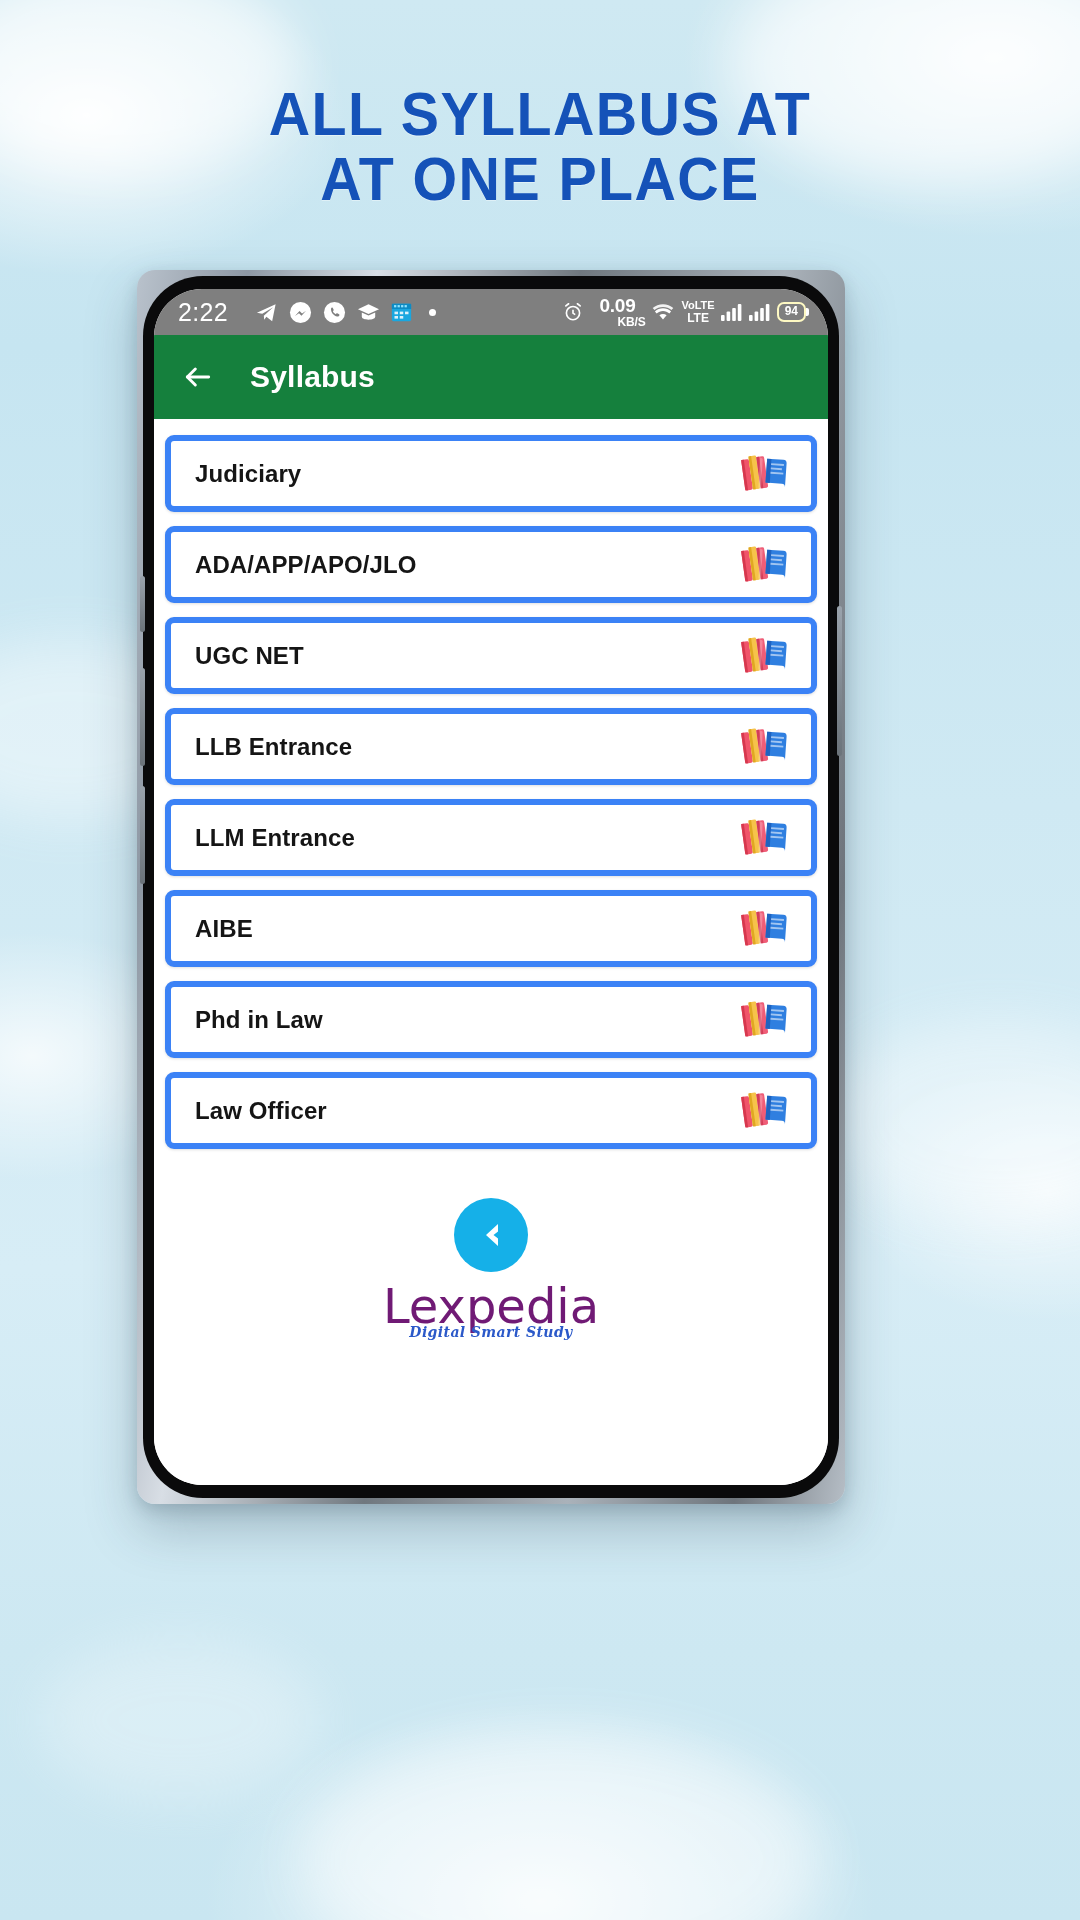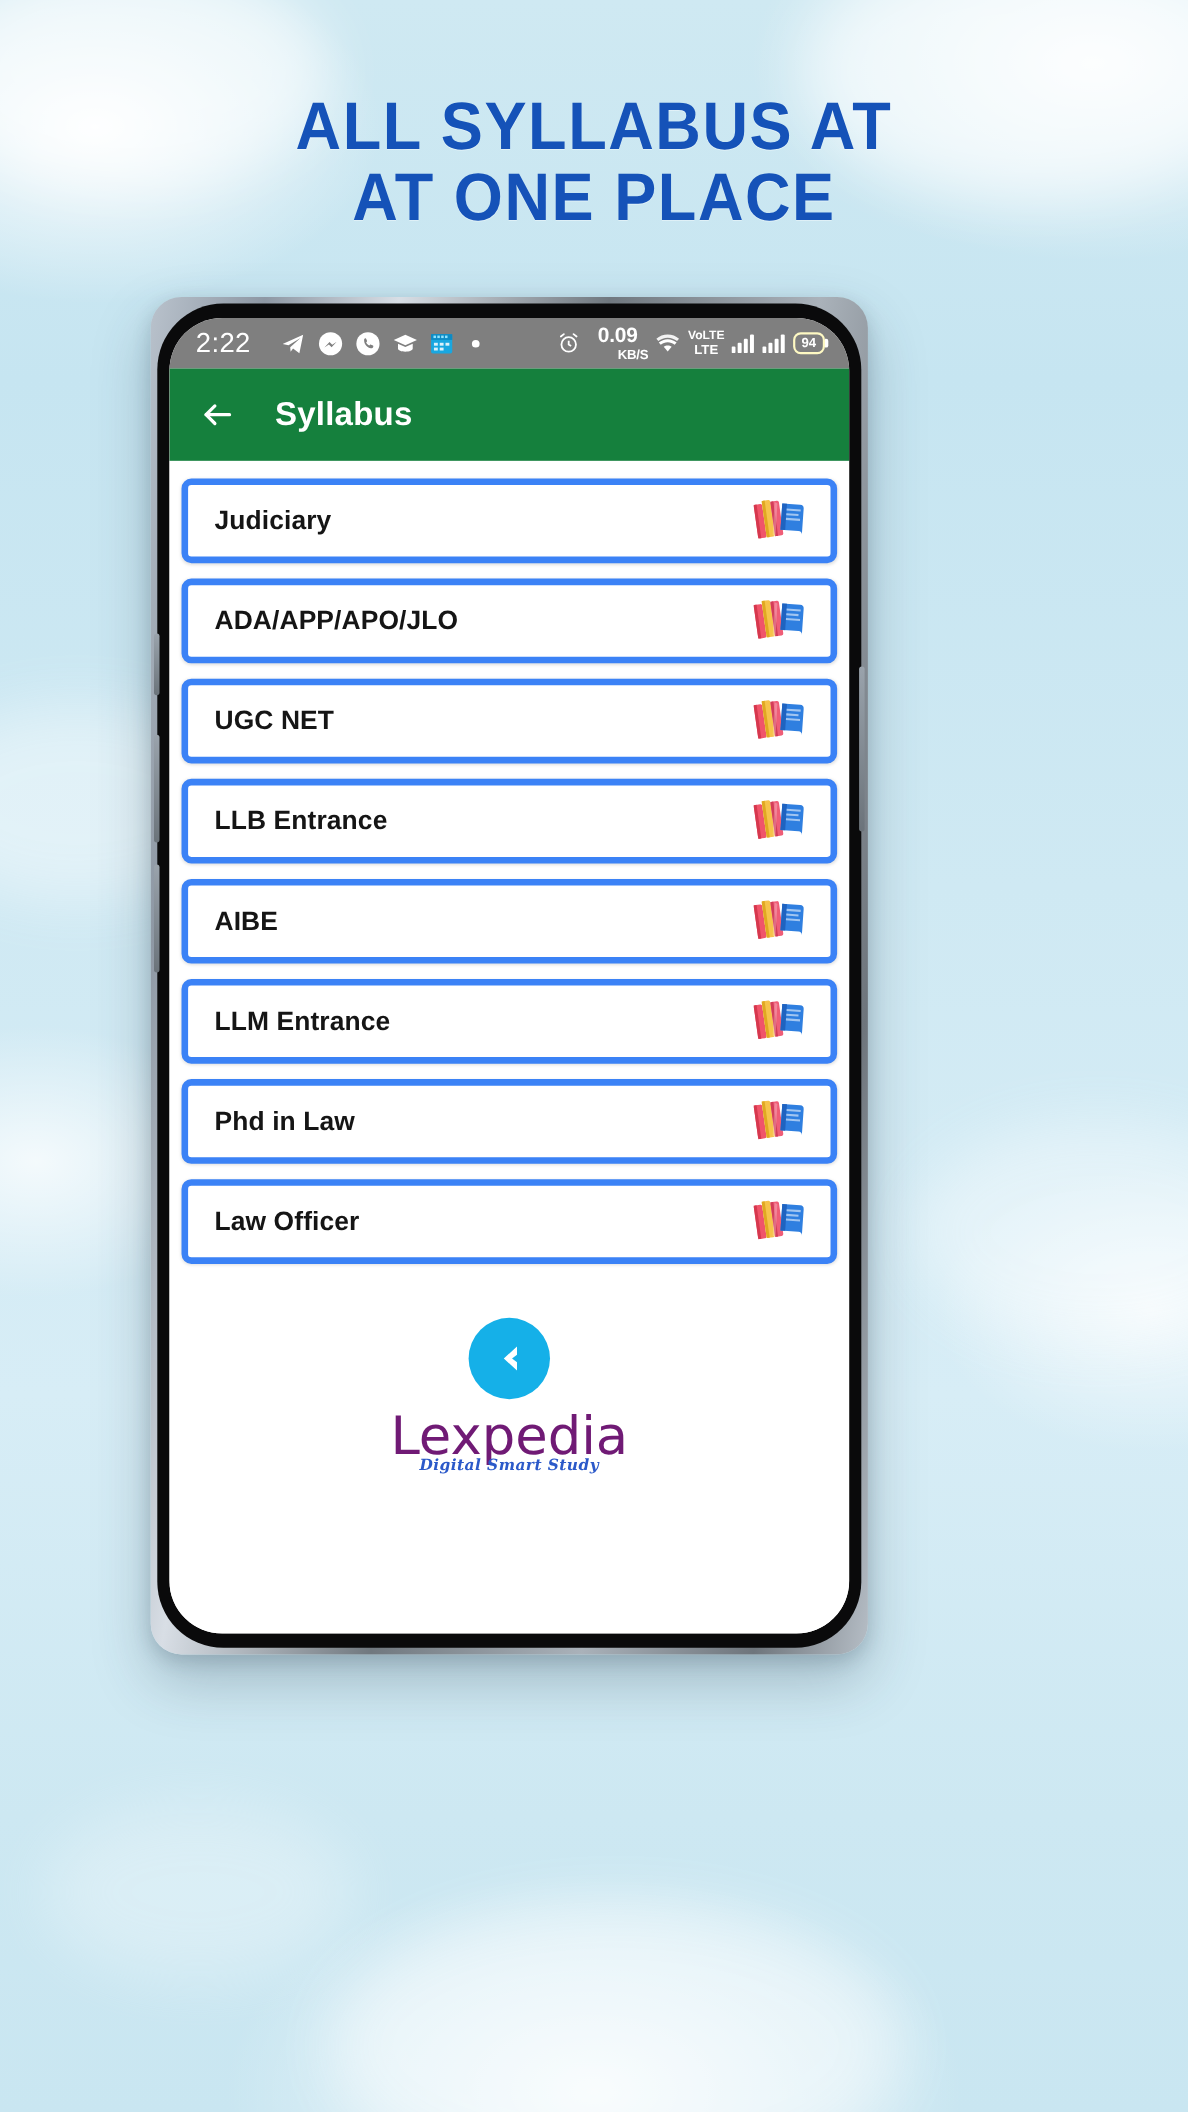--- a/index.html
+++ b/index.html
@@ -27,22 +27,22 @@
   .headline{
     position:absolute; left:0; right:0; top:82px; text-align:center;
     color:#1552b8; font-weight:bold; font-size:61px; line-height:1.06;
     letter-spacing:1.5px; font-family:"Liberation Sans", sans-serif;
     transform:scaleX(0.94); text-shadow:0 1px 0 rgba(255,255,255,.4);
   }
   .headline div{ white-space:nowrap; }
 
   
   .phone{
-    position:absolute; left:137px; top:270px; width:652px; height:1234px;
-    border-radius:28px;
+    position:absolute; left:137px; top:270px; width:708px; height:1234px;
+    border-radius:18px;
     background:linear-gradient(100deg,#b9c2cc 0%,#8e98a4 12%,#d8dee5 26%,#70787f 48%,#aab2ba 70%,#6e757c 88%,#b6bec6 100%);
     padding:6px;
     box-shadow:0 24px 52px rgba(40,60,80,0.28), 0 6px 16px rgba(40,60,80,0.18);
   }
   .phone-inner{
     width:100%; height:100%; border-radius:60px; background:#0a0a0b;
     padding:13px 11px 13px 11px; position:relative;
   }
   .screen{
     width:100%; height:100%; border-radius:48px; overflow:hidden;
@@ -327,41 +327,41 @@
   </g>
   <g transform="rotate(4 40 30)">
     <path d="M31 13h19a4 4 0 0 1 4 4v28a4 4 0 0 0-4-4H31z" fill="#2f7fe0"></path>
     <path d="M31 13h5v28h-5z" fill="#1f63c0"></path>
     <path d="M36 18h15v2.2H36zM36 23h13v2.2H36zM36 28h15v2.2H36z" fill="#ffffff" opacity=".55"></path>
   </g>
   <path d="M24 11l3 1.5-2 35-3-1.5z" fill="#ffffff" opacity=".25"></path>
 </svg></span>
             </div>
             <div class="card">
+              <span class="card-label">LLM Entrance</span>
+              <span>
+<svg class="books" viewBox="0 0 64 56">
+  <g transform="rotate(-8 32 28)">
+    <rect x="4" y="10" width="9" height="36" rx="2" fill="#f0546a"></rect>
+    <rect x="4" y="10" width="3.2" height="36" fill="#d6384e"></rect>
+    <rect x="13" y="7" width="9" height="39" rx="2" fill="#f6c34a"></rect>
+    <rect x="13" y="7" width="3.2" height="39" fill="#e0a821"></rect>
+    <rect x="22" y="9" width="9" height="37" rx="2" fill="#ef5d77"></rect>
+    <rect x="22" y="9" width="3.2" height="37" fill="#d33d58"></rect>
+  </g>
+  <g transform="rotate(4 40 30)">
+    <path d="M31 13h19a4 4 0 0 1 4 4v28a4 4 0 0 0-4-4H31z" fill="#2f7fe0"></path>
+    <path d="M31 13h5v28h-5z" fill="#1f63c0"></path>
+    <path d="M36 18h15v2.2H36zM36 23h13v2.2H36zM36 28h15v2.2H36z" fill="#ffffff" opacity=".55"></path>
+  </g>
+  <path d="M24 11l3 1.5-2 35-3-1.5z" fill="#ffffff" opacity=".25"></path>
+</svg></span>
+            </div>
+            <div class="card">
               <span class="card-label">AIBE</span>
-              <span>
-<svg class="books" viewBox="0 0 64 56">
-  <g transform="rotate(-8 32 28)">
-    <rect x="4" y="10" width="9" height="36" rx="2" fill="#f0546a"></rect>
-    <rect x="4" y="10" width="3.2" height="36" fill="#d6384e"></rect>
-    <rect x="13" y="7" width="9" height="39" rx="2" fill="#f6c34a"></rect>
-    <rect x="13" y="7" width="3.2" height="39" fill="#e0a821"></rect>
-    <rect x="22" y="9" width="9" height="37" rx="2" fill="#ef5d77"></rect>
-    <rect x="22" y="9" width="3.2" height="37" fill="#d33d58"></rect>
-  </g>
-  <g transform="rotate(4 40 30)">
-    <path d="M31 13h19a4 4 0 0 1 4 4v28a4 4 0 0 0-4-4H31z" fill="#2f7fe0"></path>
-    <path d="M31 13h5v28h-5z" fill="#1f63c0"></path>
-    <path d="M36 18h15v2.2H36zM36 23h13v2.2H36zM36 28h15v2.2H36z" fill="#ffffff" opacity=".55"></path>
-  </g>
-  <path d="M24 11l3 1.5-2 35-3-1.5z" fill="#ffffff" opacity=".25"></path>
-</svg></span>
-            </div>
-            <div class="card">
-              <span class="card-label">LLM Entrance</span>
               <span>
 <svg class="books" viewBox="0 0 64 56">
   <g transform="rotate(-8 32 28)">
     <rect x="4" y="10" width="9" height="36" rx="2" fill="#f0546a"></rect>
     <rect x="4" y="10" width="3.2" height="36" fill="#d6384e"></rect>
     <rect x="13" y="7" width="9" height="39" rx="2" fill="#f6c34a"></rect>
     <rect x="13" y="7" width="3.2" height="39" fill="#e0a821"></rect>
     <rect x="22" y="9" width="9" height="37" rx="2" fill="#ef5d77"></rect>
     <rect x="22" y="9" width="3.2" height="37" fill="#d33d58"></rect>
   </g>

